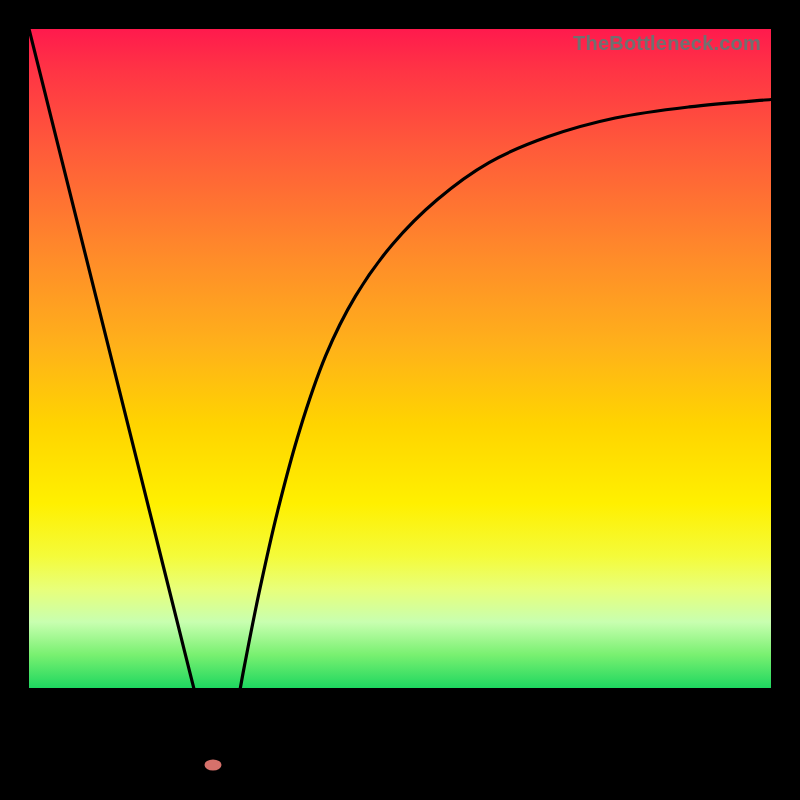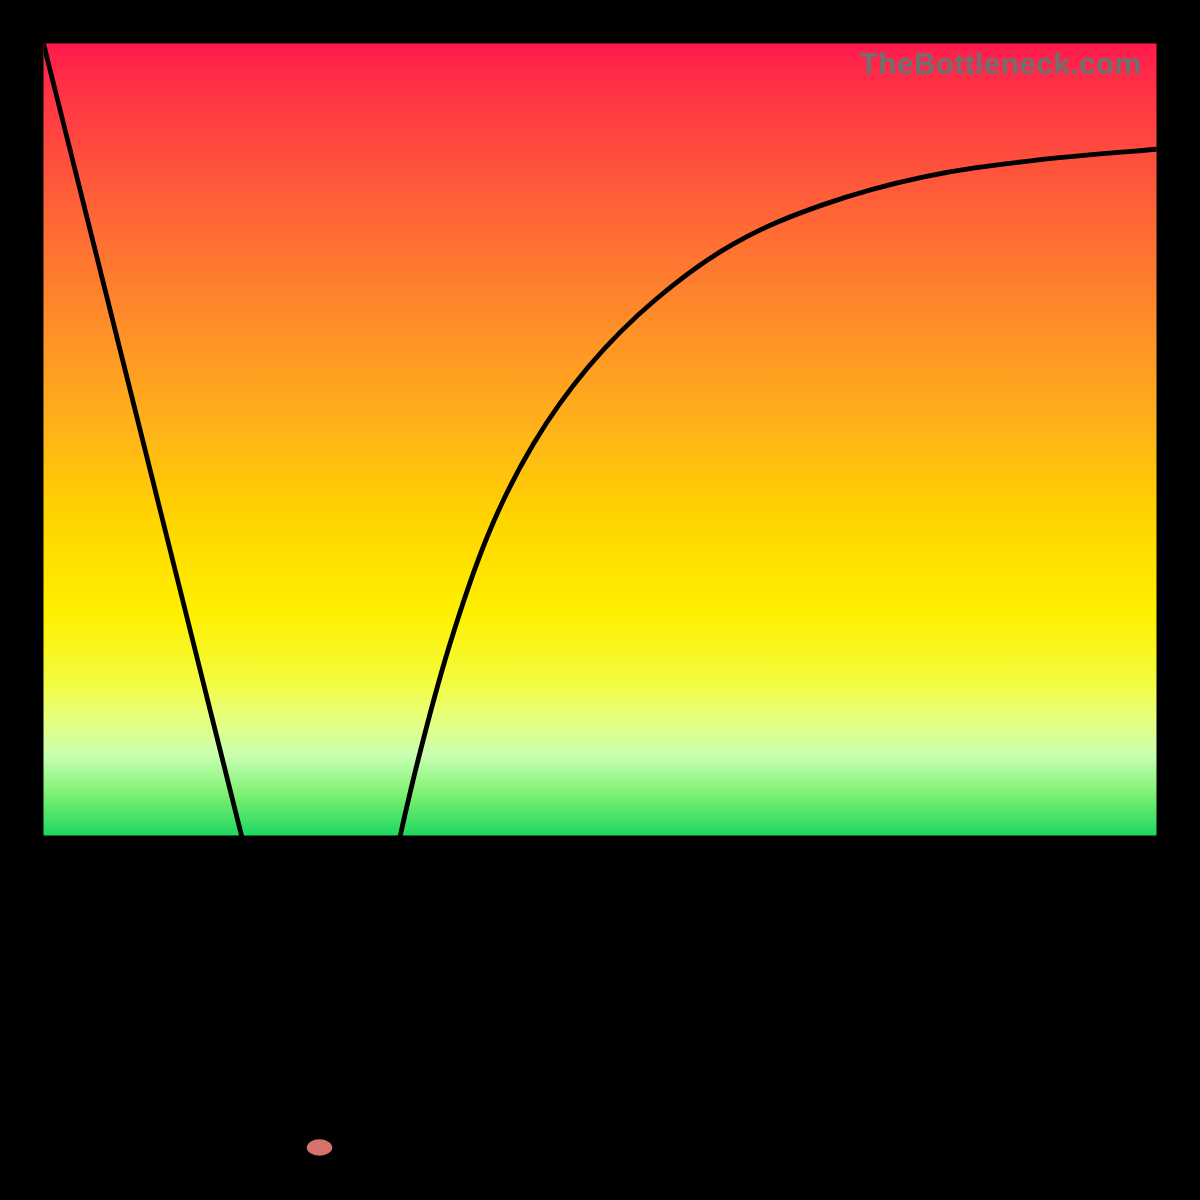--- a/index.html
+++ b/index.html
@@ -14,21 +14,21 @@
     position: relative;
     width: 800px;
     height: 800px;
     background: #000;
   }
   .plot-area {
     position: absolute;
     left: 29px;
     top: 29px;
     width: 742px;
-    height: 528px;
+    height: 659px;
     
     background: linear-gradient(
       to bottom,
       #ff1a4d 0%,
       #ff3345 6%,
       #ff5a3a 18%,
       #ff8a2a 34%,
       #ffb11a 48%,
       #ffd400 60%,
       #fff000 72%,

